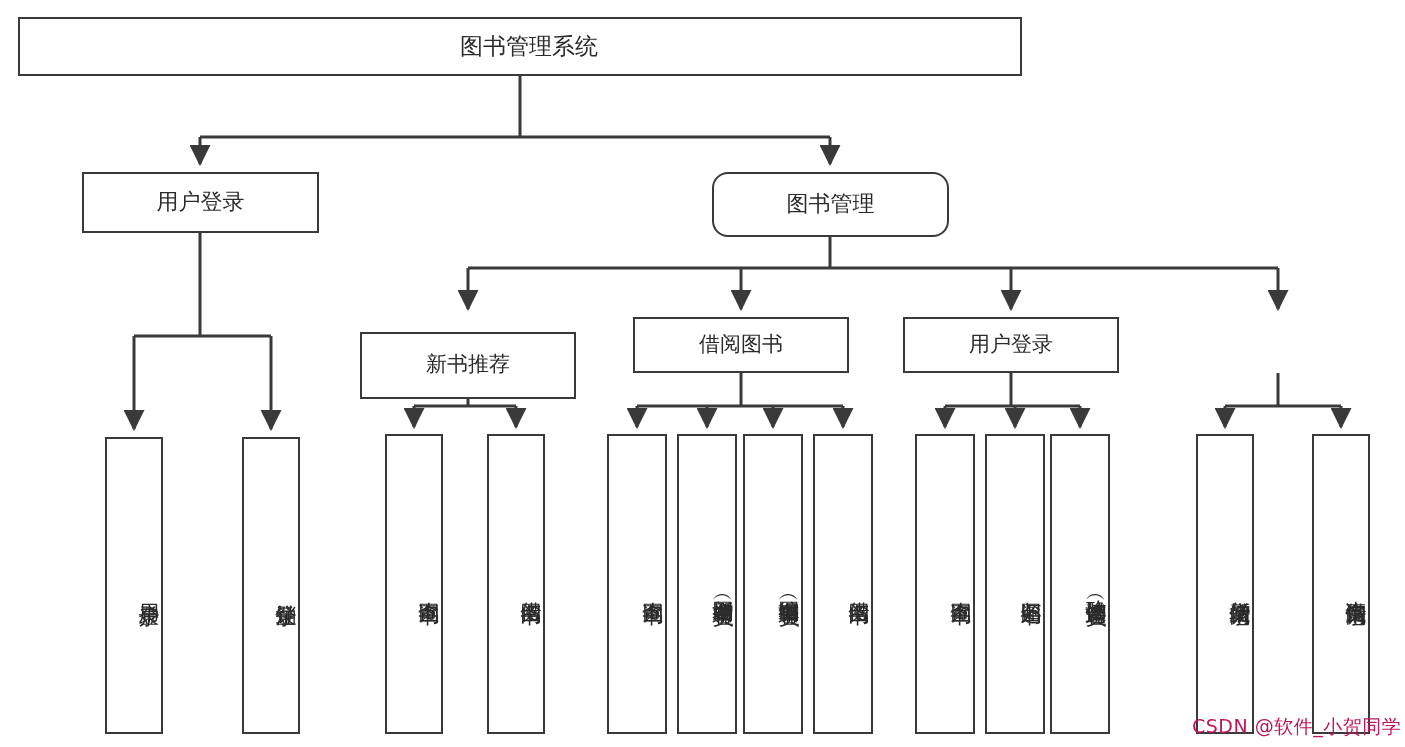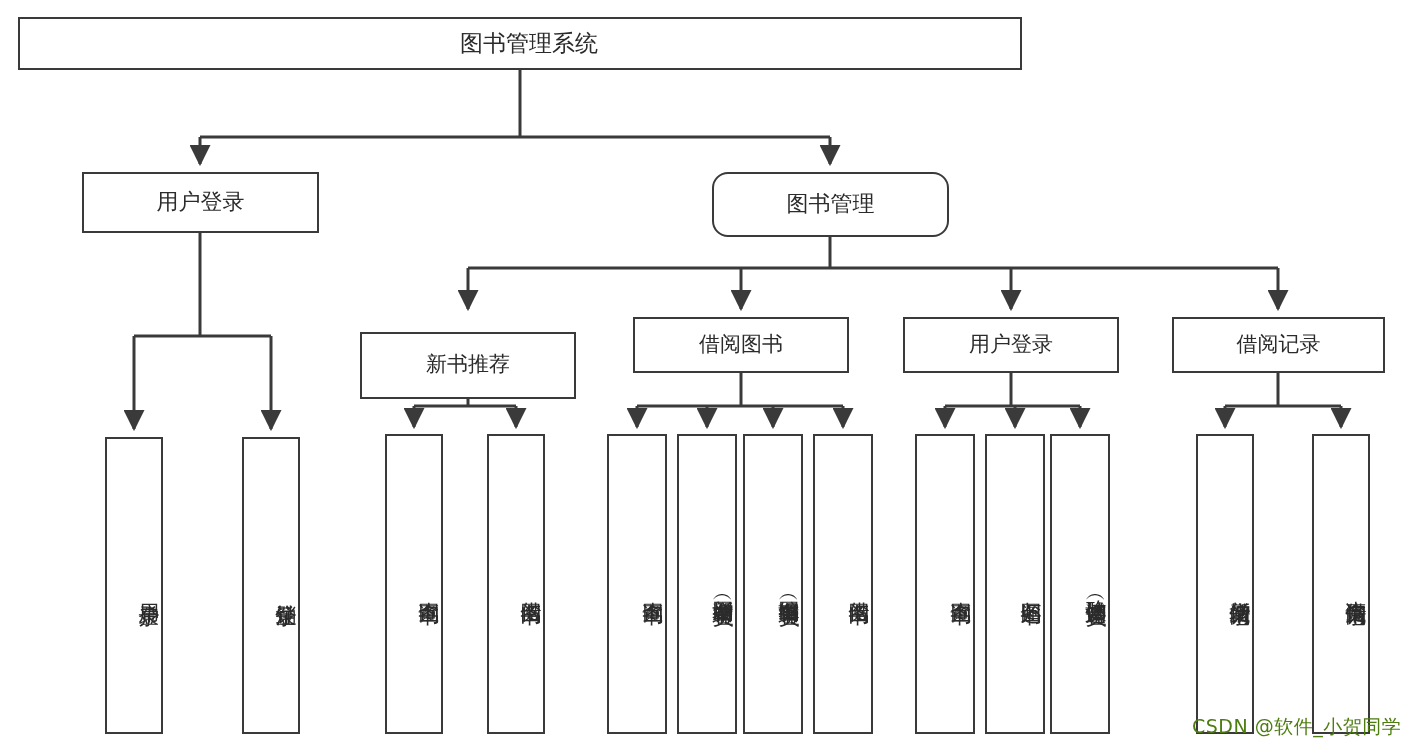--- a/index.html
+++ b/index.html
@@ -46,21 +46,21 @@
     align-items: flex-start;
     justify-content: center;
     padding-top: 6px;
     letter-spacing: 1px;
   }
   .watermark {
     position: absolute;
     left: 1192px;
     top: 714px;
     font-size: 19px;
-    color: #4d7c0f;
+    color: #be185d;
     white-space: nowrap;
     letter-spacing: 0.5px;
   }
 </style>
 </head>
 <body>
 
 <div id="canvas">
 
   <svg id="wires" viewBox="0 0 1405 747" xmlns="http://www.w3.org/2000/svg">
@@ -106,29 +106,28 @@
       <path d="M 1015 406 L 1015 427" marker-end="url(#arrow)"></path>
       <path d="M 1080 406 L 1080 427" marker-end="url(#arrow)"></path>
 
       <path d="M 1278 373 L 1278 406"></path>
       <path d="M 1225 406 L 1341 406"></path>
       <path d="M 1225 406 L 1225 427" marker-end="url(#arrow)"></path>
       <path d="M 1341 406 L 1341 427" marker-end="url(#arrow)"></path>
     </g>
   </svg>
 
-  <div class="node root" id="node-root" style="left: 18px; top: 17px; width: 1004px; height: 53px; padding-left: 18px;">图书管理系统</div>
+  <div class="node root" id="node-root" style="left: 18px; top: 17px; width: 1004px; height: 59px; padding-left: 18px;">图书管理系统</div>
 
   <div class="node level2" id="node-user-login" style="left: 82px; top: 172px; width: 237px; height: 61px;">用户登录</div>
   <div class="node level2" id="node-book-manage" style="left: 712px; top: 172px; width: 237px; height: 65px; border-radius: 16px;">图书管理</div>
 
   <div class="node level3" id="node-new-book-recommend" style="left: 360px; top: 332px; width: 216px; height: 67px; font-family: Liberation Mono, monospace;">新书推荐</div>
   <div class="node level3" id="node-book-borrow" style="left: 633px; top: 317px; width: 216px; height: 56px;">借阅图书</div>
   <div class="node level3" id="node-current-borrow" style="left: 903px; top: 317px; width: 216px; height: 56px;">用户登录</div>
-  <div class="node level3" id="node-borrow-record" style="left: 1172px; top: 317px; width: 213px; height: 56px;">借阅记录</div>
 
   <div class="node leaf" style="left: 105px; top: 437px; width: 58px; height: 297px;">用户登录</div>
   <div class="node leaf" style="left: 242px; top: 437px; width: 58px; height: 297px;">注销登录</div>
   <div class="node leaf" style="left: 385px; top: 434px; width: 58px; height: 300px;">查询图书</div>
   <div class="node leaf" style="left: 487px; top: 434px; width: 58px; height: 300px;">借阅图书</div>
   <div class="node leaf" style="left: 607px; top: 434px; width: 60px; height: 300px;">查询图书</div>
   <div class="node leaf" style="left: 677px; top: 434px; width: 60px; height: 300px;">新增图书（管理员）</div>
   <div class="node leaf" style="left: 743px; top: 434px; width: 60px; height: 300px;">编辑图书（管理员）</div>
   <div class="node leaf" style="left: 813px; top: 434px; width: 60px; height: 300px;">借阅图书</div>
   <div class="node leaf" style="left: 915px; top: 434px; width: 60px; height: 300px;">查询图书</div>

